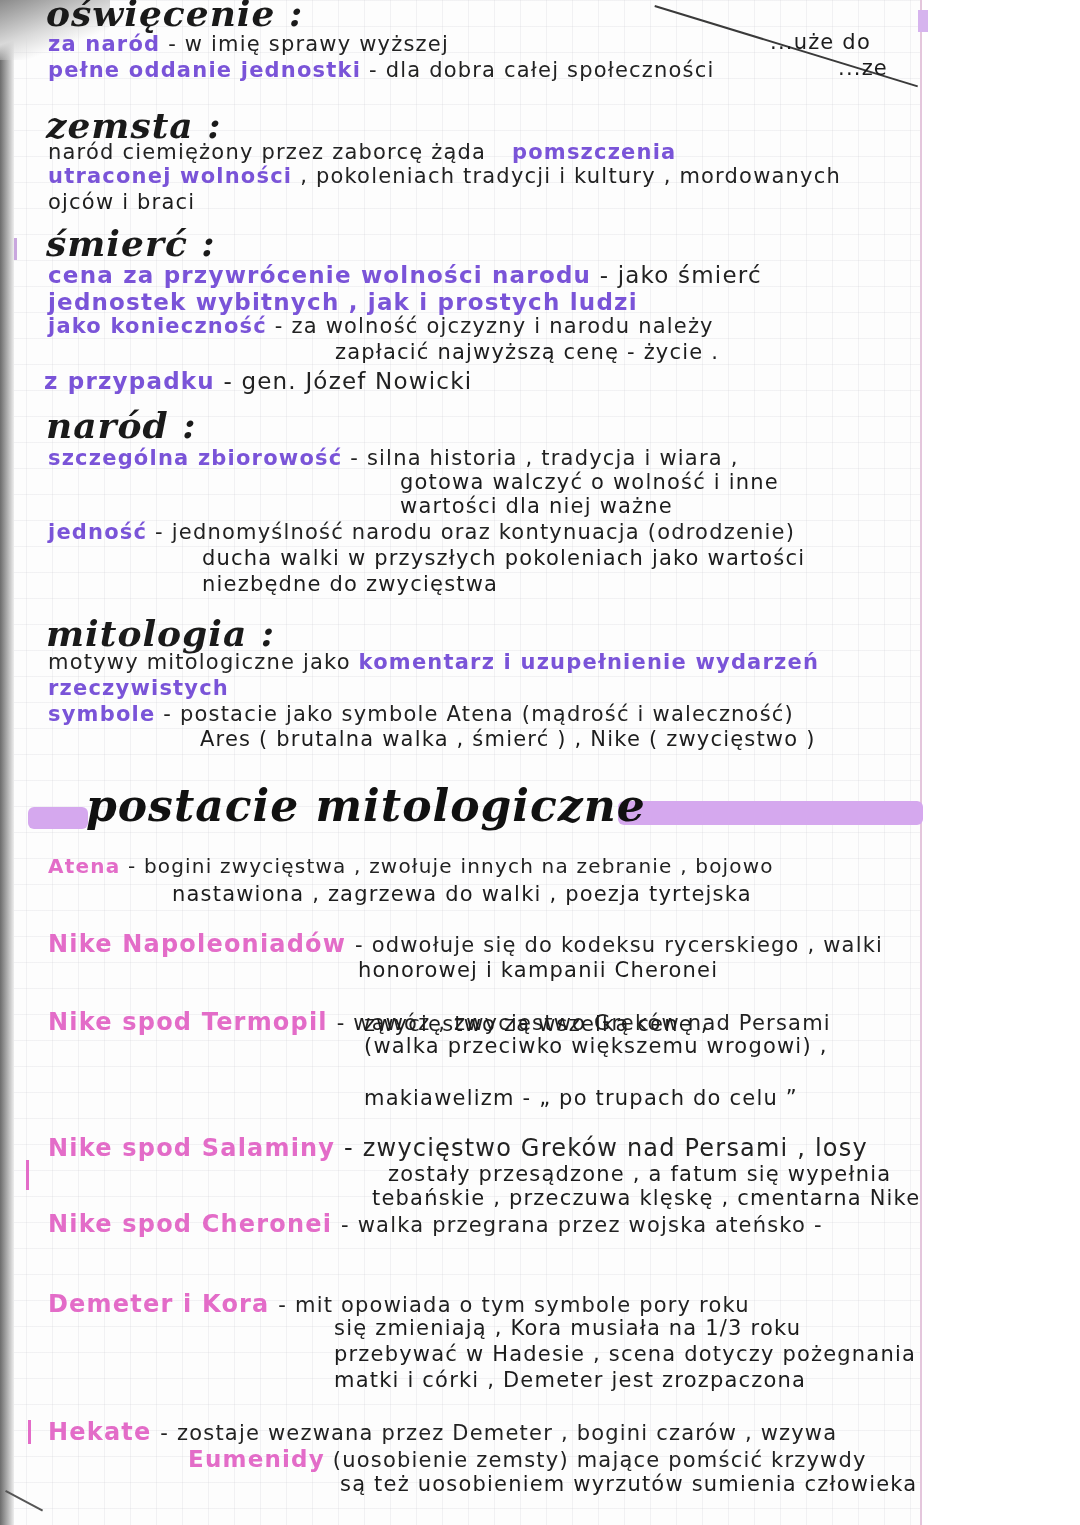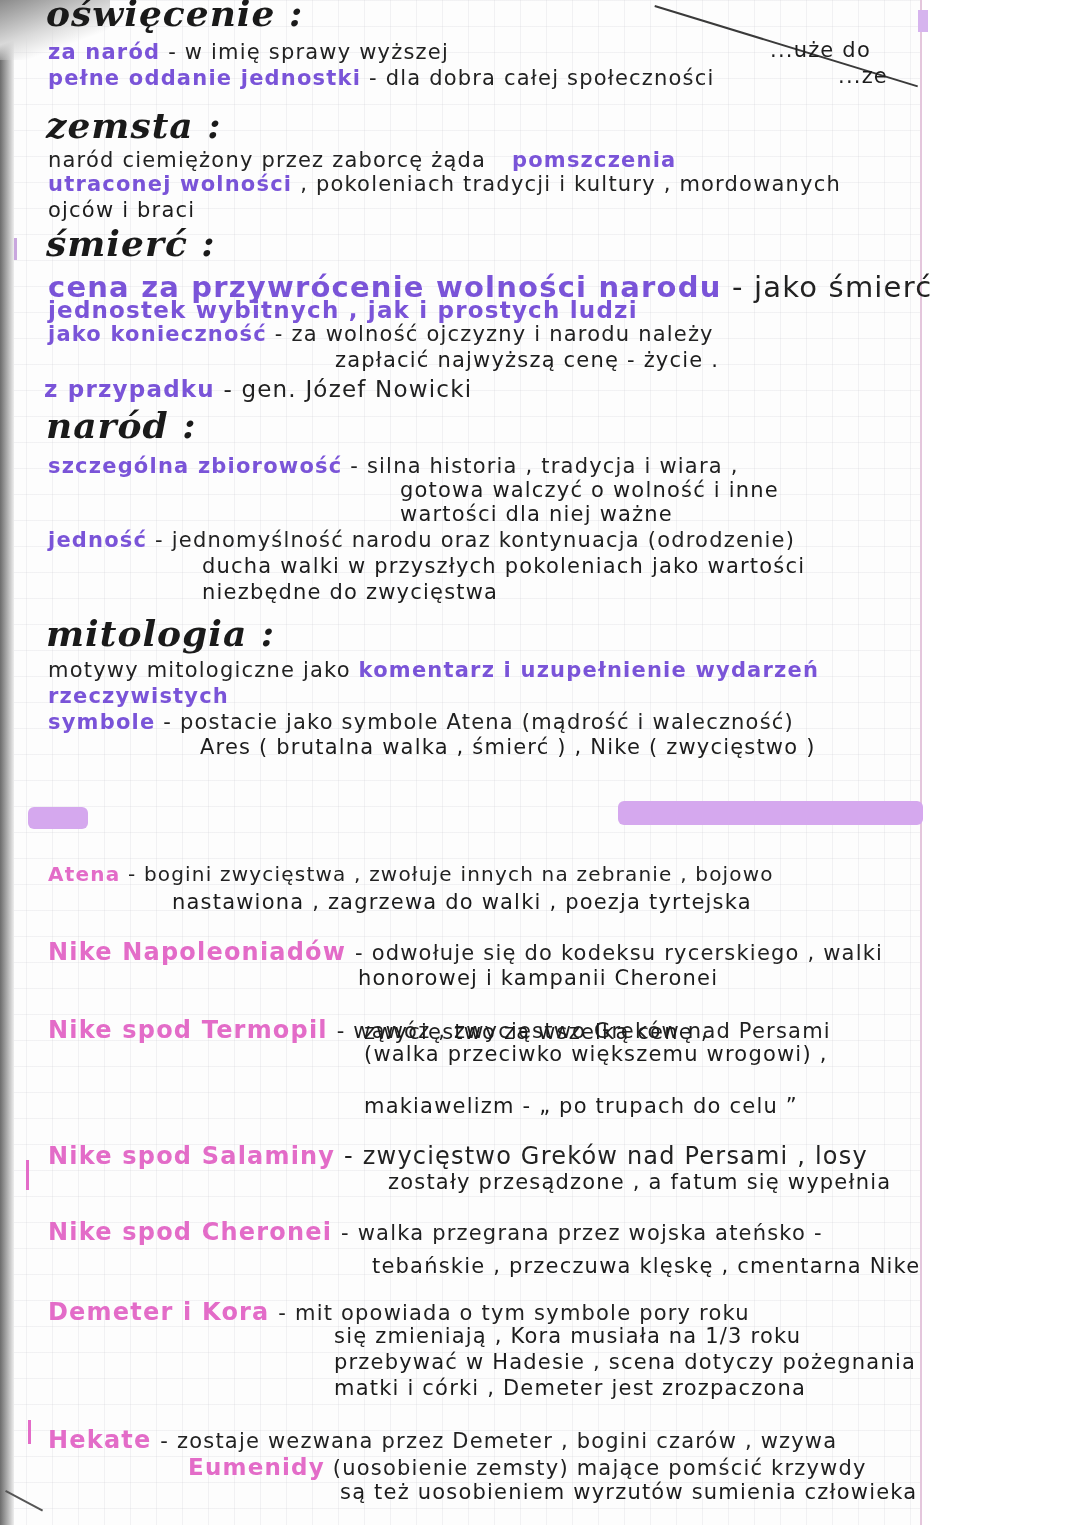--- a/index.html
+++ b/index.html
@@ -40,21 +40,21 @@
     }
     .fold-line {
       position: absolute; left: 655px; top: 5px; width: 275px; height: 2px;
       background: #3a3a3a; transform-origin: left top; transform: rotate(17deg);
     }
     .fold-line-bottom {
       position: absolute; left: 6px; top: 1490px; width: 42px; height: 2px;
       background: #555; transform-origin: left top; transform: rotate(28deg);
     }
     .content { position: absolute; left: 0; top: 0; }
-    .line { position: absolute; white-space: nowrap; font-size: 21px; letter-spacing: 1.2px; margin-top: 8px; }
+    .line { position: absolute; white-space: nowrap; font-size: 21px; letter-spacing: 1.2px; }
     .script-heading {
       position: absolute; white-space: nowrap;
       font-family: "DejaVu Serif", serif; font-style: italic; font-weight: bold;
       font-size: 36px; color: #1a1a1a; letter-spacing: 1px;
     }
     .purple { color: #7a54d8; font-weight: bold; }
     .pink { color: #e36cc8; font-weight: bold; }
     .black { color: #222; }
     .big-heading {
       position: absolute; left: 28px; top: 790px; width: 895px; height: 40px;
@@ -107,21 +107,21 @@
       <span class="black">naród ciemiężony przez zaborcę żąda</span>
       <span class="purple" style="margin-left:18px;">pomszczenia</span>
     </div>
     <div class="line" style="left:48px; top:164px;">
       <span class="purple">utraconej wolności</span>
       <span class="black">, pokoleniach tradycji i kultury , mordowanych</span>
     </div>
     <div class="line" style="left:48px; top:190px;">ojców i braci</div>
 
     <div class="script-heading" style="left:46px; top:222px;">śmierć :</div>
-    <div class="line" style="left:48px; top:262px; font-size:29px;">
+    <div class="line" style="left:48px; top:262px; font-size:23px;">
       <span class="purple">cena za przywrócenie wolności narodu</span>
       <span class="black">- jako śmierć</span>
     </div>
     <div class="line" style="left:48px; top:289px; font-size:23px;">
       <span class="purple">jednostek wybitnych , jak i prostych ludzi</span>
     </div>
     <div class="line" style="left:48px; top:314px;">
       <span class="purple">jako konieczność</span>
       <span class="black">- za wolność ojczyzny i narodu należy</span>
     </div>
@@ -155,20 +155,21 @@
     </div>
     <div class="line" style="left:48px; top:702px;">
       <span class="purple">symbole</span>
       <span class="black">- postacie jako symbole Atena (mądrość i waleczność)</span>
     </div>
     <div class="line" style="left:200px; top:727px;">Ares ( brutalna walka , śmierć ) , Nike ( zwycięstwo )</div>
 
     <div class="big-heading">
       <div class="hl-left"></div>
       <div class="hl-right"></div>
+      <div class="title">postacie mitologiczne</div>
     </div>
 
     <div class="line" style="left:48px; top:854px; font-size:20px;">
       <span class="pink">Atena</span>
       <span class="black">- bogini zwycięstwa , zwołuje innych na zebranie , bojowo</span>
     </div>
     <div class="line" style="left:172px; top:882px;">nastawiona , zagrzewa do walki , poezja tyrtejska</div>
 
     <div class="line" style="left:48px; top:930px; font-size:24px;">
       <span class="pink">Nike Napoleoniadów</span>
@@ -187,21 +188,21 @@
     <div class="line" style="left:48px; top:1134px; font-size:24px;">
       <span class="pink">Nike spod Salaminy</span>
       <span class="black" style="font-size:24px;">- zwycięstwo Greków nad Persami , losy</span>
     </div>
     <div class="line" style="left:388px; top:1162px;">zostały przesądzone , a fatum się wypełnia</div>
 
     <div class="line" style="left:48px; top:1210px; font-size:24px;">
       <span class="pink">Nike spod Cheronei</span>
       <span class="black" style="font-size:21px;">- walka przegrana przez wojska ateńsko -</span>
     </div>
-    <div class="line" style="left:372px; top:1246px;">tebańskie , przeczuwa klęskę , cmentarna Nike</div>
+    <div class="line" style="left:372px; top:1186px;">tebańskie , przeczuwa klęskę , cmentarna Nike</div>
 
     <div class="line" style="left:48px; top:1290px; font-size:24px;">
       <span class="pink">Demeter i Kora</span>
       <span class="black" style="font-size:21px;">- mit opowiada o tym symbole pory roku</span>
     </div>
     <div class="line" style="left:334px; top:1316px;">się zmieniają , Kora musiała na 1/3 roku</div>
     <div class="line" style="left:334px; top:1342px;">przebywać w Hadesie , scena dotyczy pożegnania</div>
     <div class="line" style="left:334px; top:1368px;">matki i córki , Demeter jest zrozpaczona</div>
 
     <div class="line" style="left:48px; top:1418px; font-size:24px;">

